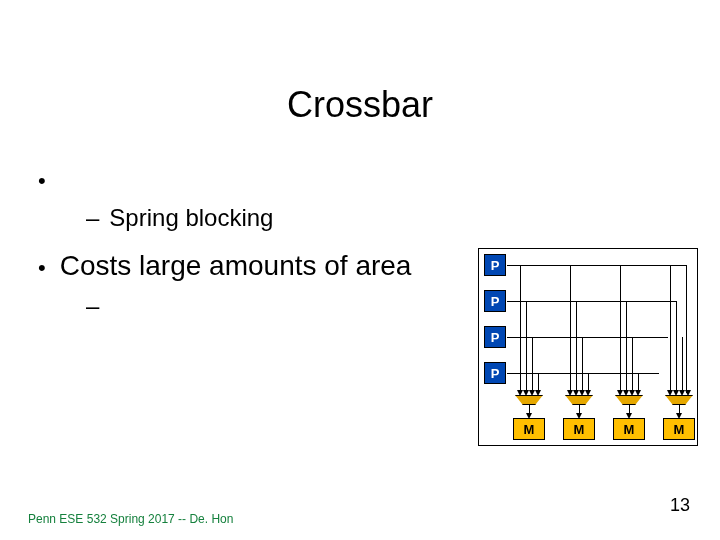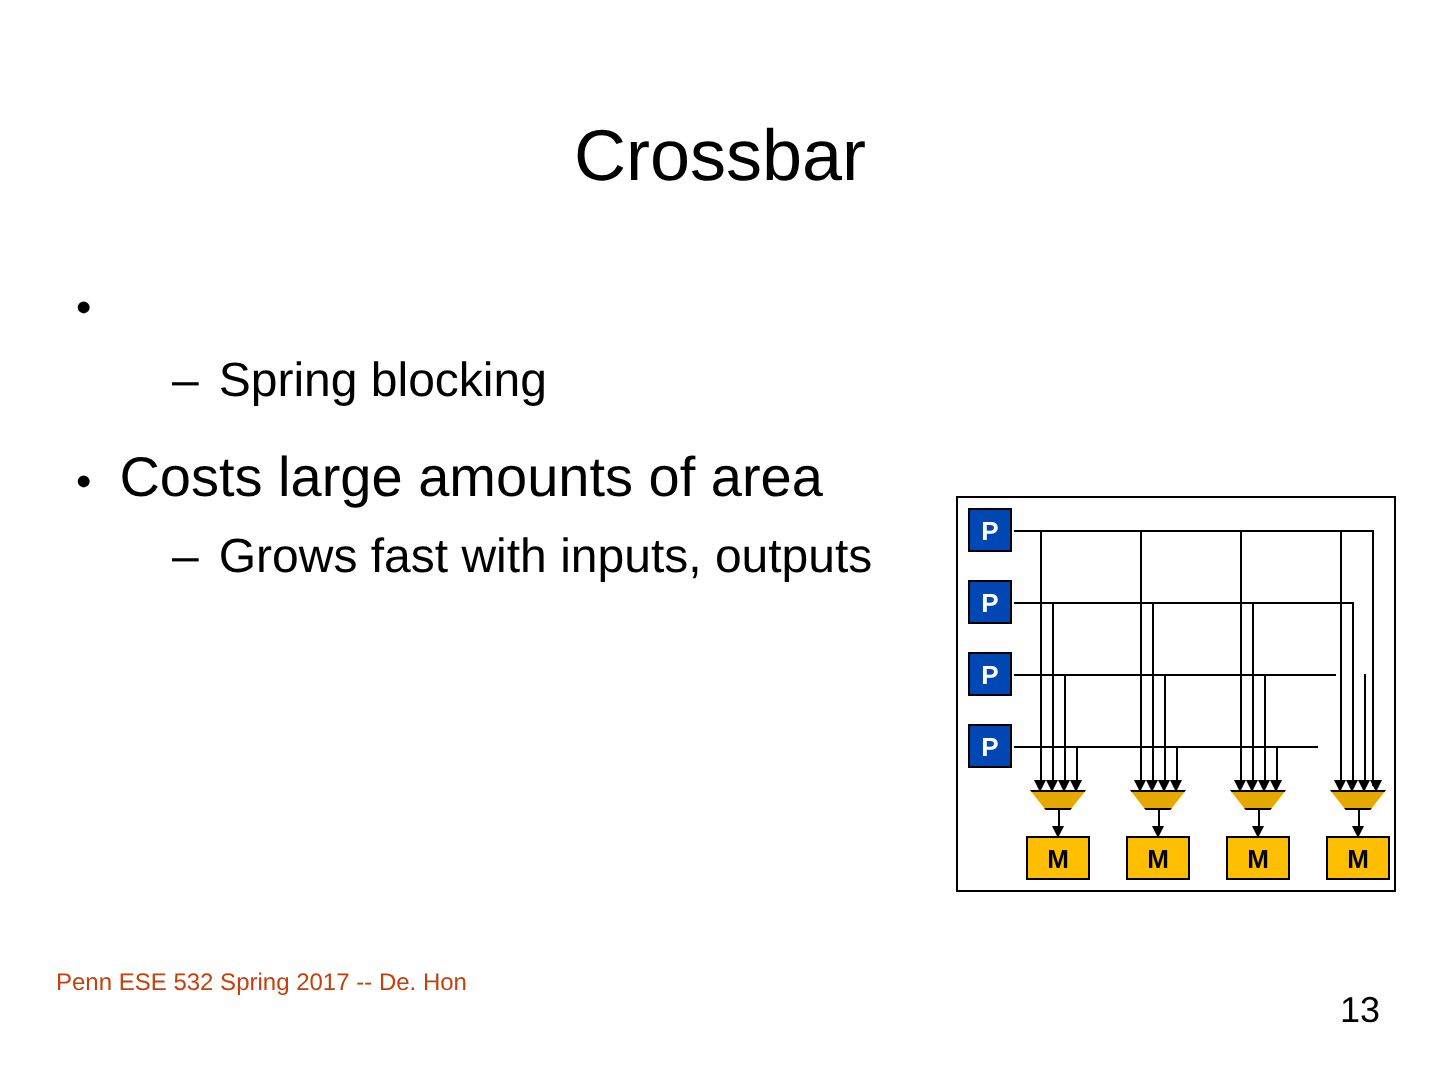--- a/index.html
+++ b/index.html
@@ -8,21 +8,21 @@
     height: 540px;
     background: #ffffff;
     font-family: Arial, Helvetica, sans-serif;
     position: relative;
     color: #000;
   }
   .title {
     text-align: center;
     font-size: 36px;
     font-weight: normal;
-    padding-top: 57px;
+    padding-top: 84px;
     font-family: Arial, sans-serif;
   }
   .content {
     padding-left: 30px;
     padding-top: 42px;
   }
   .bullet-l1 {
     font-size: 28px;
     margin-bottom: 10px;
     display: flex;
@@ -39,23 +39,23 @@
     margin-bottom: 18px;
     display: flex;
     align-items: baseline;
   }
   .bullet-l2 .dash {
     margin-right: 10px;
   }
   .footer-left {
     position: absolute;
     left: 28px;
-    bottom: 42px;
+    bottom: 14px;
     font-size: 12px;
-    color: #c2410c;
+    color: #15803d;
   }
   .page-num {
     position: absolute;
     right: 30px;
     bottom: 24px;
     font-size: 18px;
   }
 
   
   .diagram {
@@ -137,21 +137,20 @@
   <div class="bullet-l2">
     <span class="dash">–</span>
     <span>Spring blocking</span>
   </div>
   <div class="bullet-l1">
     <span class="dot">•</span>
     <span>Costs large amounts of area</span>
   </div>
   <div class="bullet-l2">
     <span class="dash">–</span>
-    <span>Grows fast with inputs, outputs</span>
   </div>
 </div>
 
 <div class="diagram">
   <div class="dia-border"></div>
 
   <div class="pbox" style="left:6px; top:6px;">P</div>
   <div class="pbox" style="left:6px; top:42px;">P</div>
   <div class="pbox" style="left:6px; top:78px;">P</div>
   <div class="pbox" style="left:6px; top:114px;">P</div>

